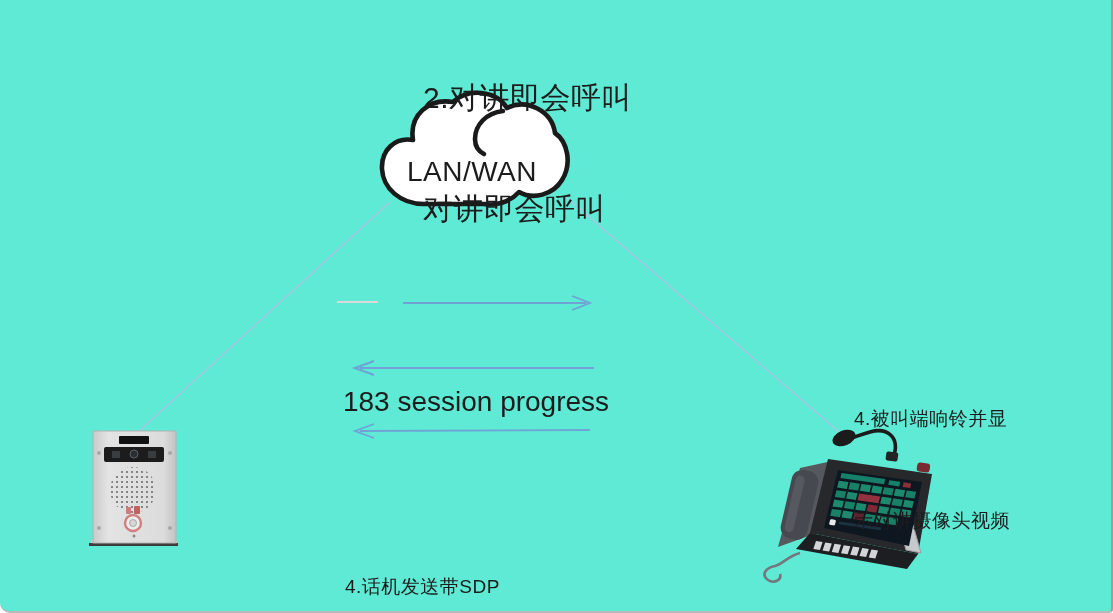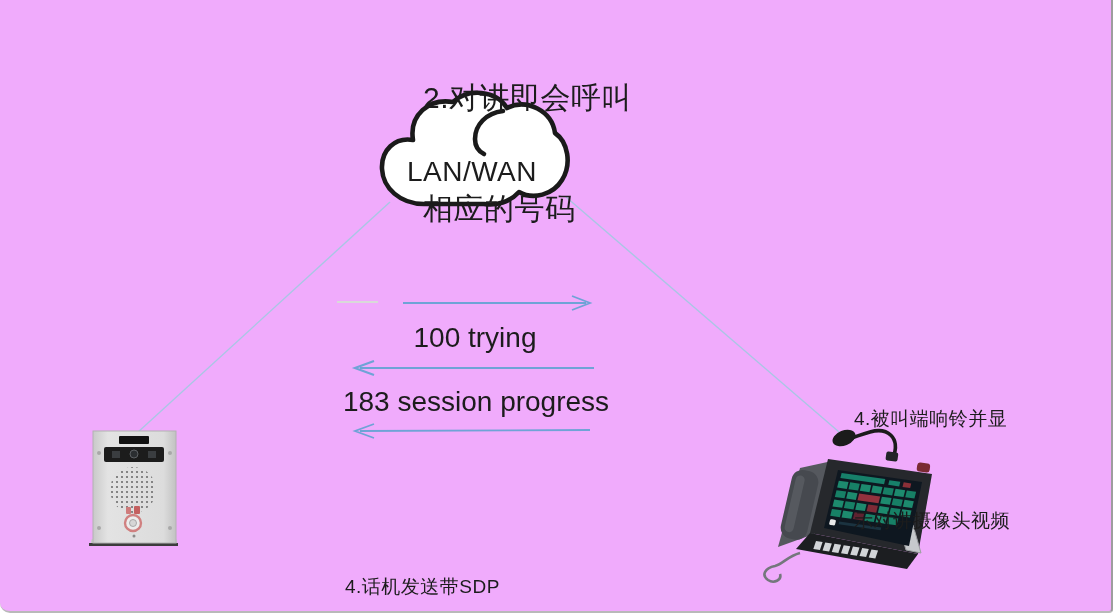--- a/index.html
+++ b/index.html
@@ -5,21 +5,21 @@
   html, body {
     margin: 0;
     padding: 0;
     background: #ffffff;
     font-family: "Liberation Sans", sans-serif;
   }
   .canvas {
     position: relative;
     width: 1113px;
     height: 613px;
-    background: #f0abfc;
+    background: #5eead4;
     border-right: 2px solid #9d9d9d;
     border-bottom: 2px solid #b9b9b9;
     border-bottom-left-radius: 10px;
     border-bottom-right-radius: 4px;
     overflow: hidden;
     box-sizing: border-box;
   }
   .art {
     position: absolute;
     left: 0;
@@ -200,27 +200,26 @@
 
       <path d="M 893 458 C 901 437, 887 427, 870 432 C 860 435, 854 437, 849 439" fill="none" stroke="#1b1b1b" stroke-width="3.6"></path>
       <ellipse cx="844" cy="438" rx="12" ry="7.5" transform="rotate(-22 844 438)" fill="#1b1b1b"></ellipse>
       <rect x="886" y="452" width="12" height="9" rx="2" transform="rotate(8 892 456)" fill="#222428"></rect>
       <rect x="917" y="463" width="13" height="9" rx="3" transform="rotate(8 923 467)" fill="#7a2a33"></rect>
     </g>
   </svg>
 
   <div class="label cjk" id="step2-label" style="font-size:30px; line-height:37px;">
     <div>2.对讲即会呼叫</div>
-    <div>相应的号码</div>
+    <div>对讲即会呼叫</div>
   </div>
 
   <div class="label center" id="lanwan-label">LAN/WAN</div>
 
 
-  <div class="label eng center" id="trying-label">100 trying</div>
 
   <div class="label eng center" id="progress-label">183 session progress</div>
 
 
   <div class="label cjk" id="step4-label">
     <div>4.被叫端响铃并显</div>
     <div>示对讲摄像头视频</div>
   </div>
 
   <div class="label cjk" id="step3-label">

